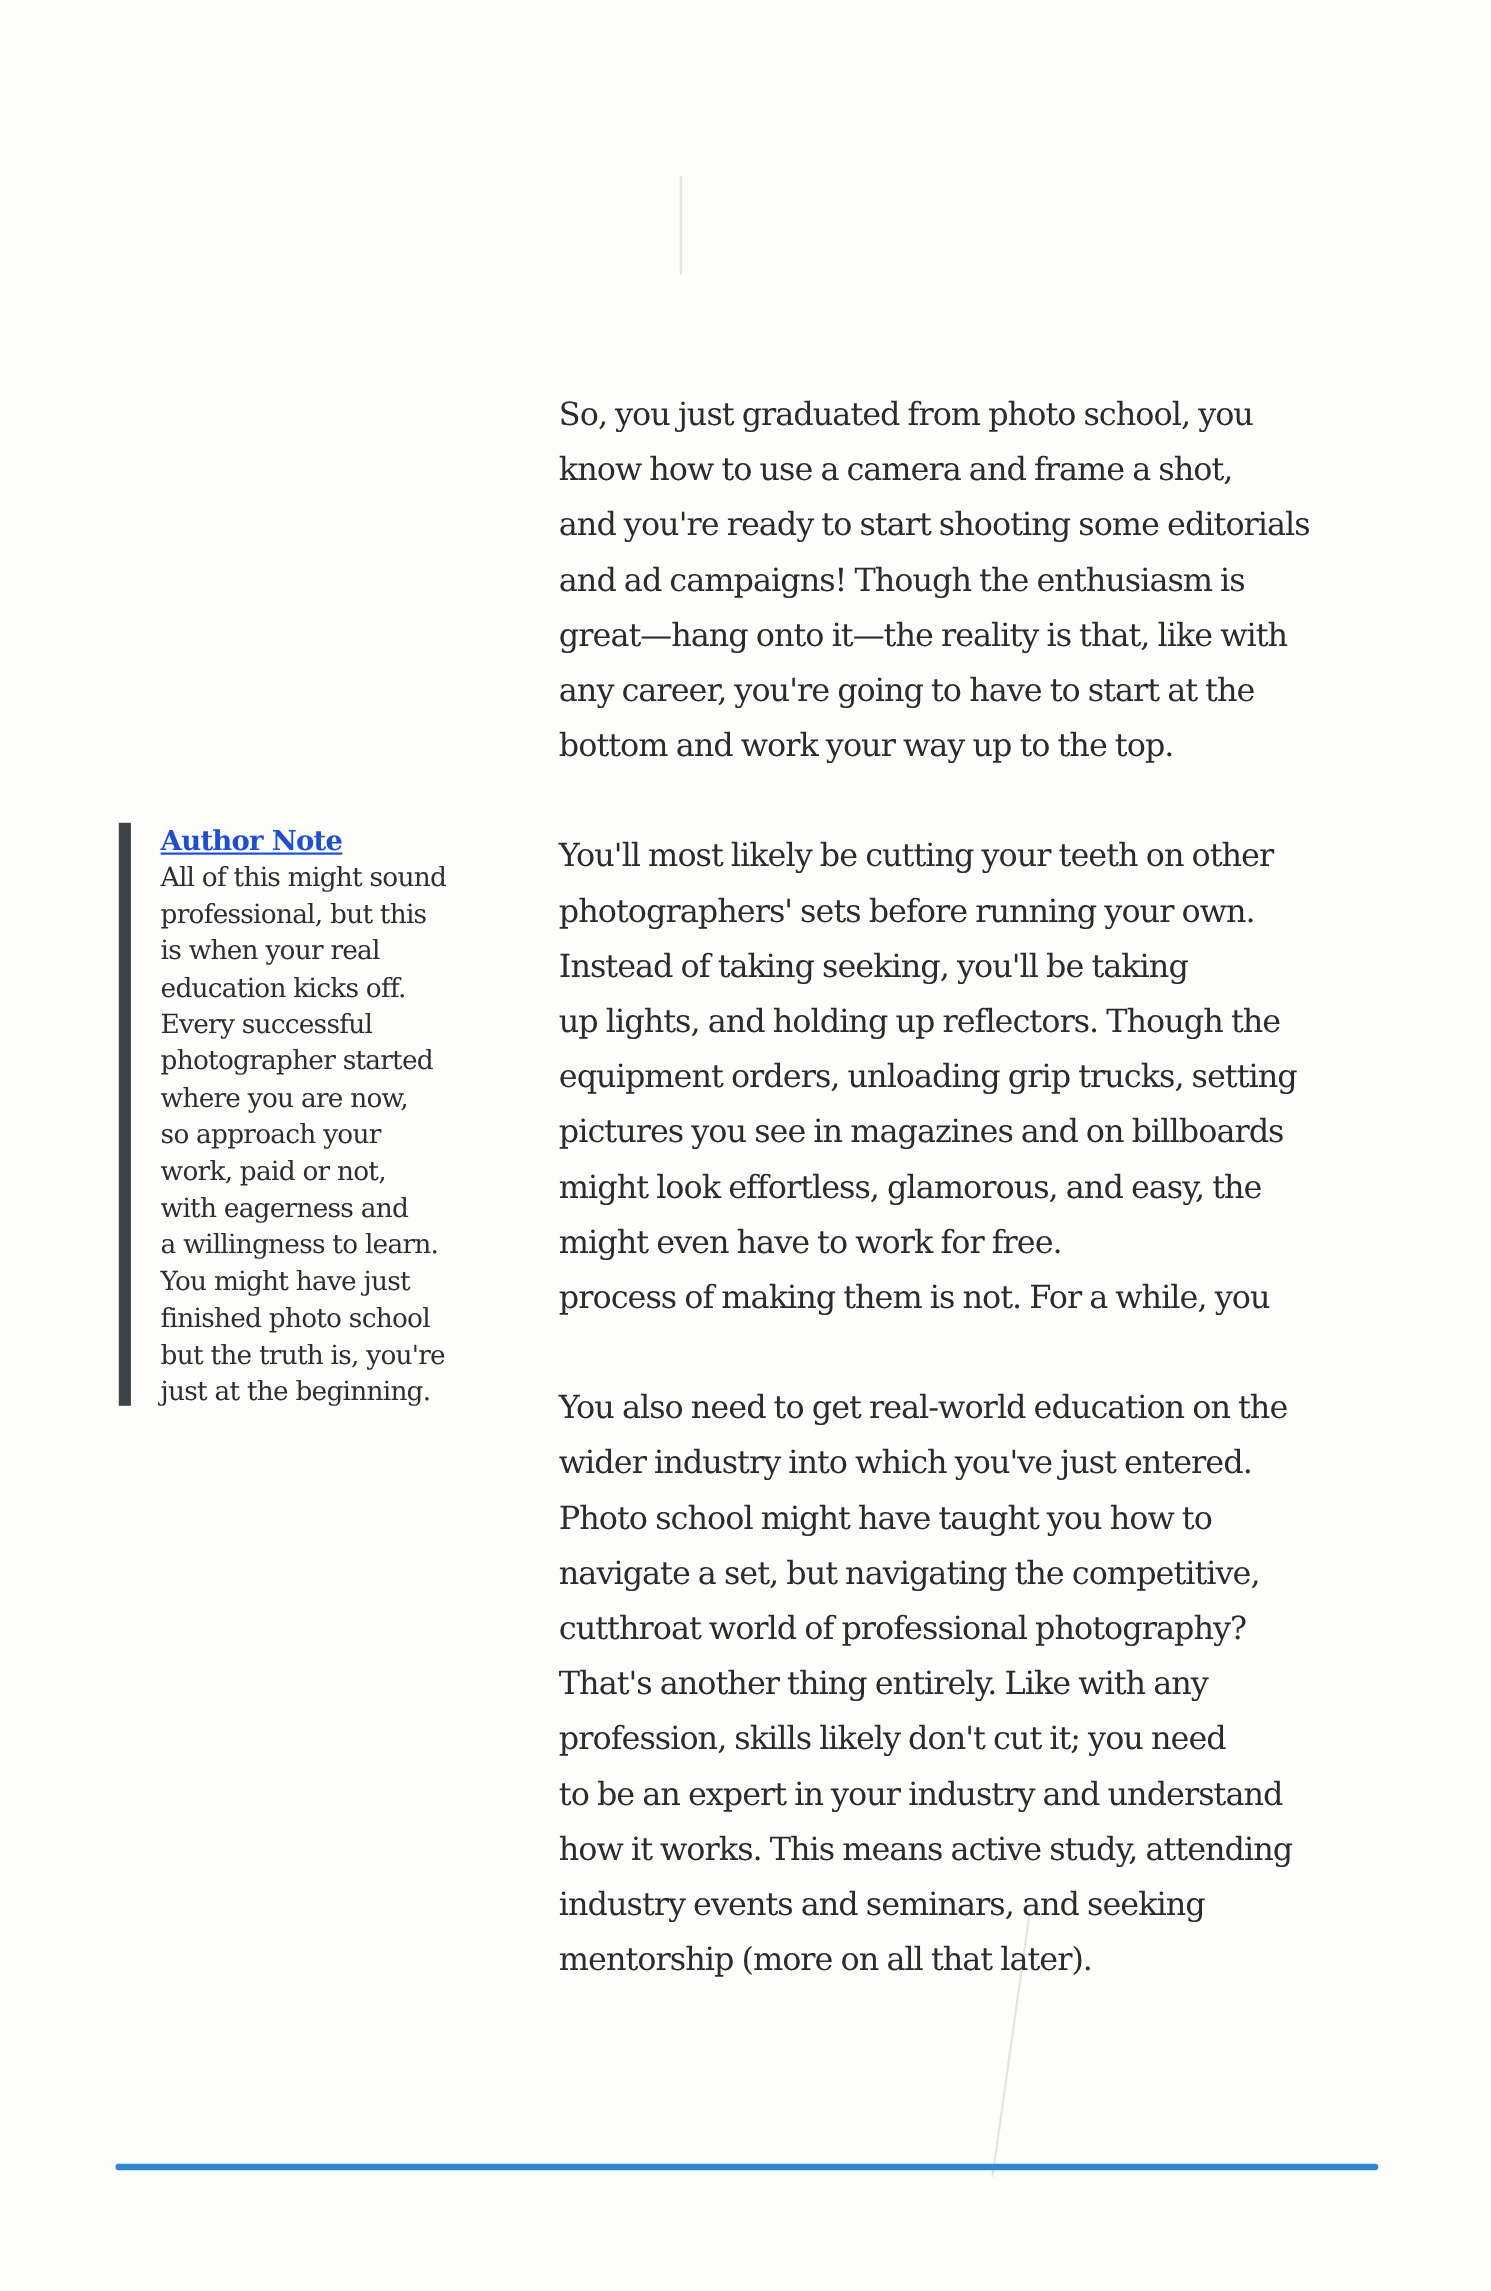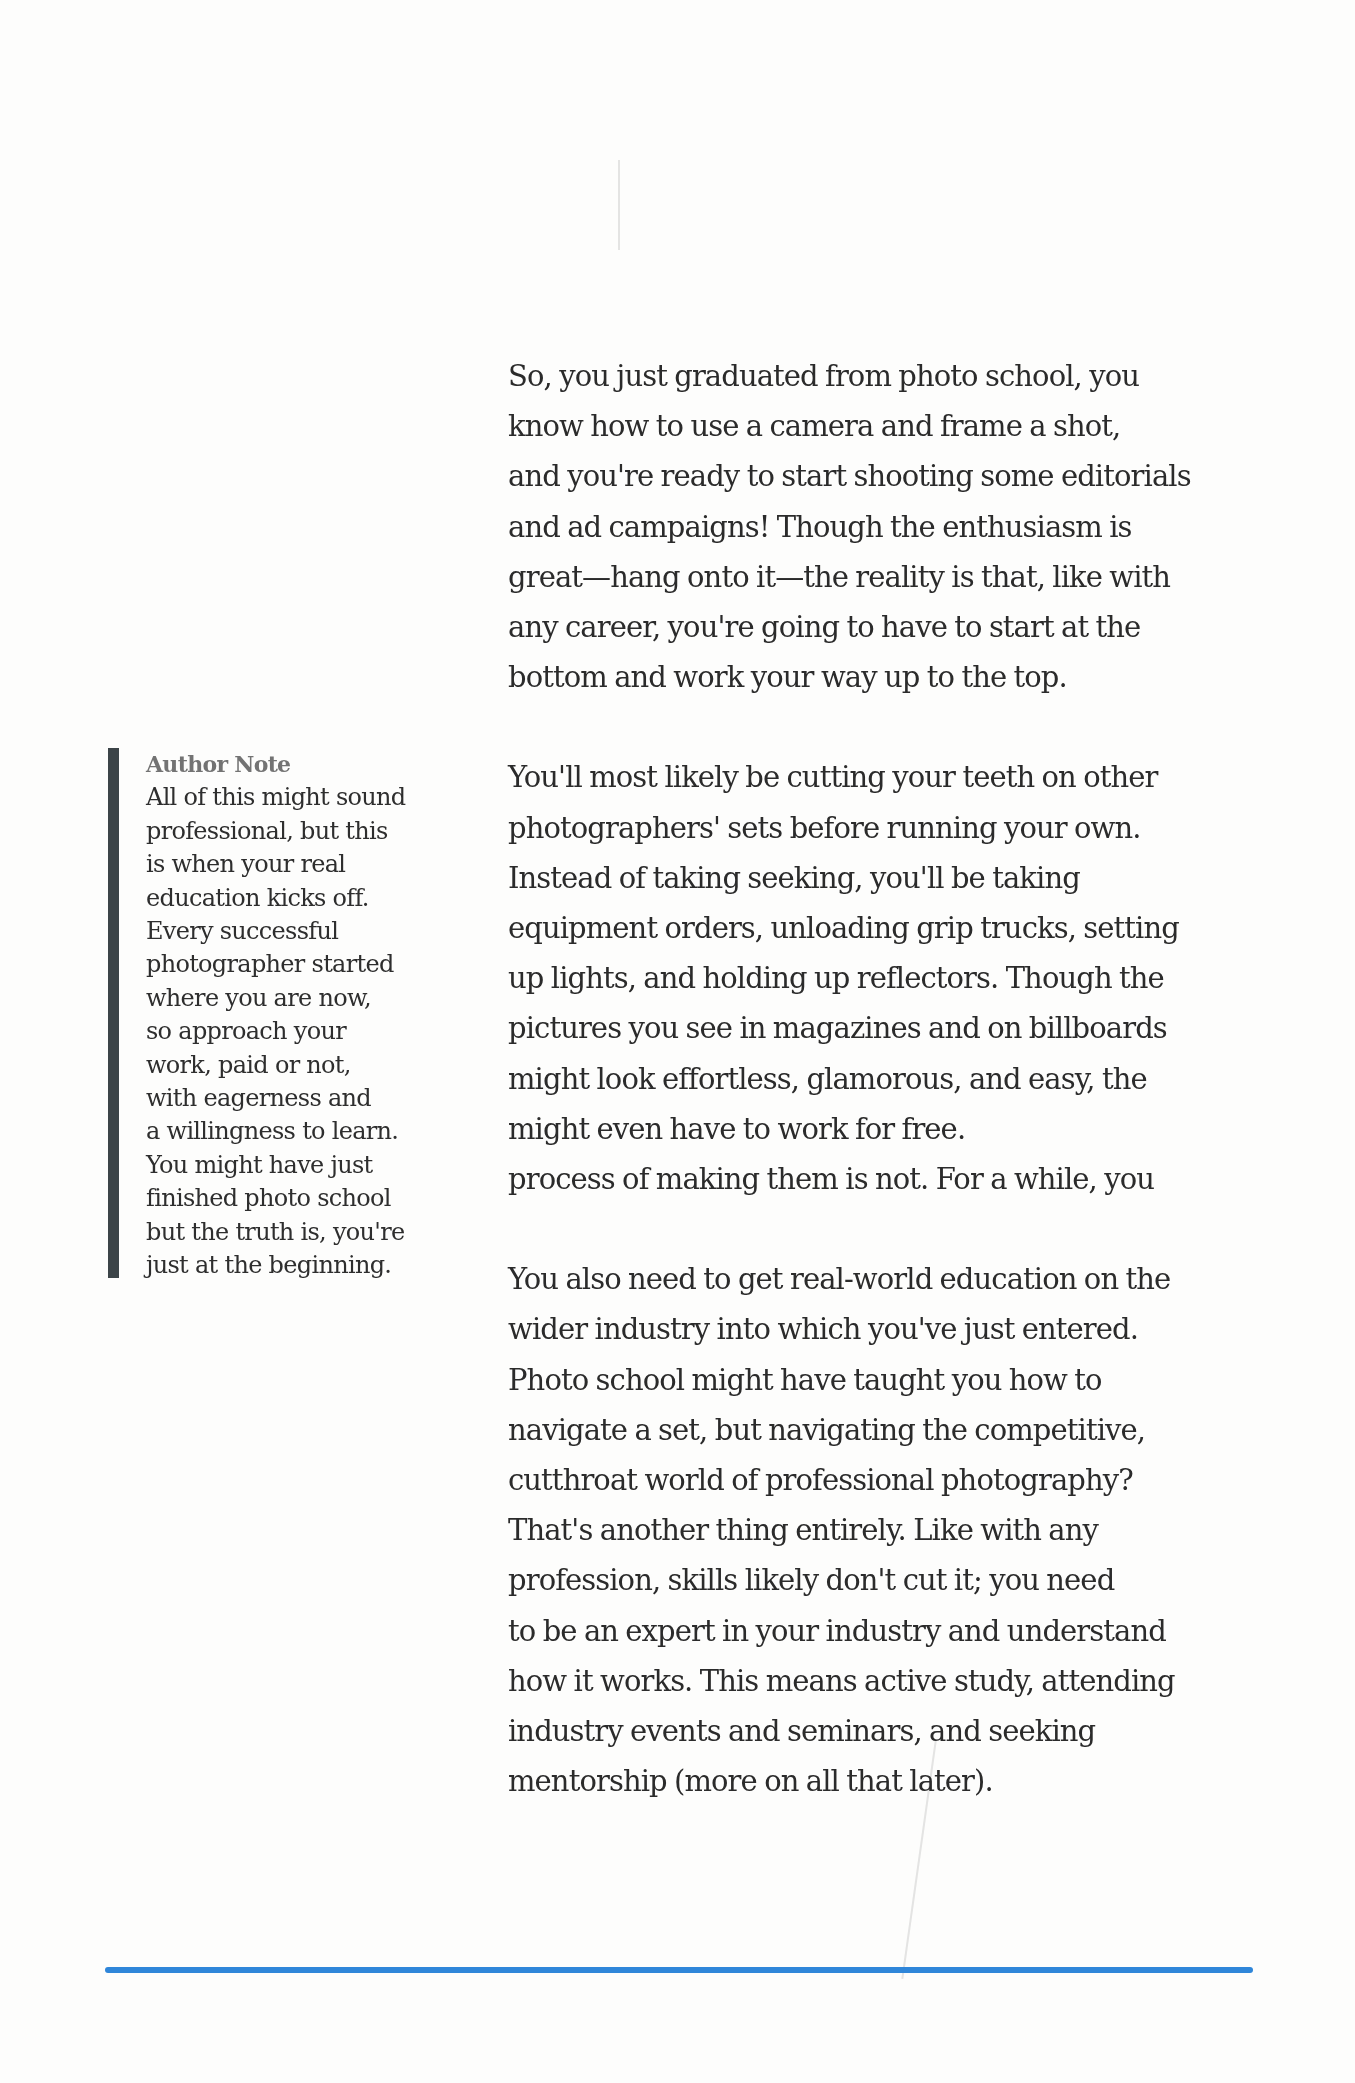--- a/index.html
+++ b/index.html
@@ -63,24 +63,25 @@
       top: 0;
       width: 300px;
       font-family: "DejaVu Serif", serif;
       font-size: 24px;
       line-height: 33.4px;
       letter-spacing: -0.7px;
       color: #2e2e2e;
     }
     .sidebar-title {
       font-weight: bold;
-      font-size: 22px;
-      color: #737373;
+      font-size: 25px;
+      color: #1d4ed8;
       display: block;
       white-space: nowrap;
+      text-decoration: underline;
     }
     .sidebar-text .line {
       display: block;
       white-space: nowrap;
     }
 
     .footer-rule {
       position: absolute;
       left: 105px;
       top: 1967px;
@@ -134,22 +135,22 @@
       <span class="line">and you're ready to start shooting some editorials</span>
       <span class="line">and ad campaigns! Though the enthusiasm is</span>
       <span class="line">great—hang onto it—the reality is that, like with</span>
       <span class="line">any career, you're going to have to start at the</span>
       <span class="line">bottom and work your way up to the top.</span>
     </p>
     <p class="para-2">
       <span class="line">You'll most likely be cutting your teeth on other</span>
       <span class="line">photographers' sets before running your own.</span>
       <span class="line">Instead of taking seeking, you'll be taking</span>
+      <span class="line">up lights, and holding up reflectors. Though the</span>
       <span class="line">equipment orders, unloading grip trucks, setting</span>
-      <span class="line">up lights, and holding up reflectors. Though the</span>
       <span class="line">pictures you see in magazines and on billboards</span>
       <span class="line">might look effortless, glamorous, and easy, the</span>
       <span class="line">might even have to work for free.</span>
       <span class="line">process of making them is not. For a while, you</span>
     </p>
     <p class="para-3">
       <span class="line">You also need to get real-world education on the</span>
       <span class="line">wider industry into which you've just entered.</span>
       <span class="line">Photo school might have taught you how to</span>
       <span class="line">navigate a set, but navigating the competitive,</span>

